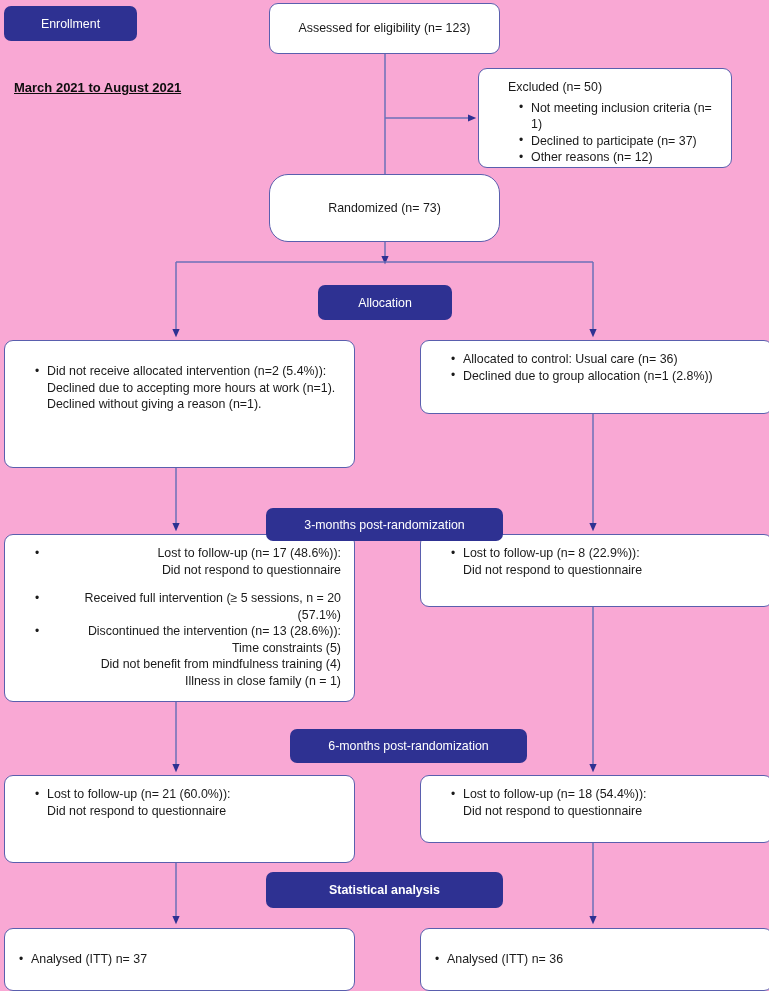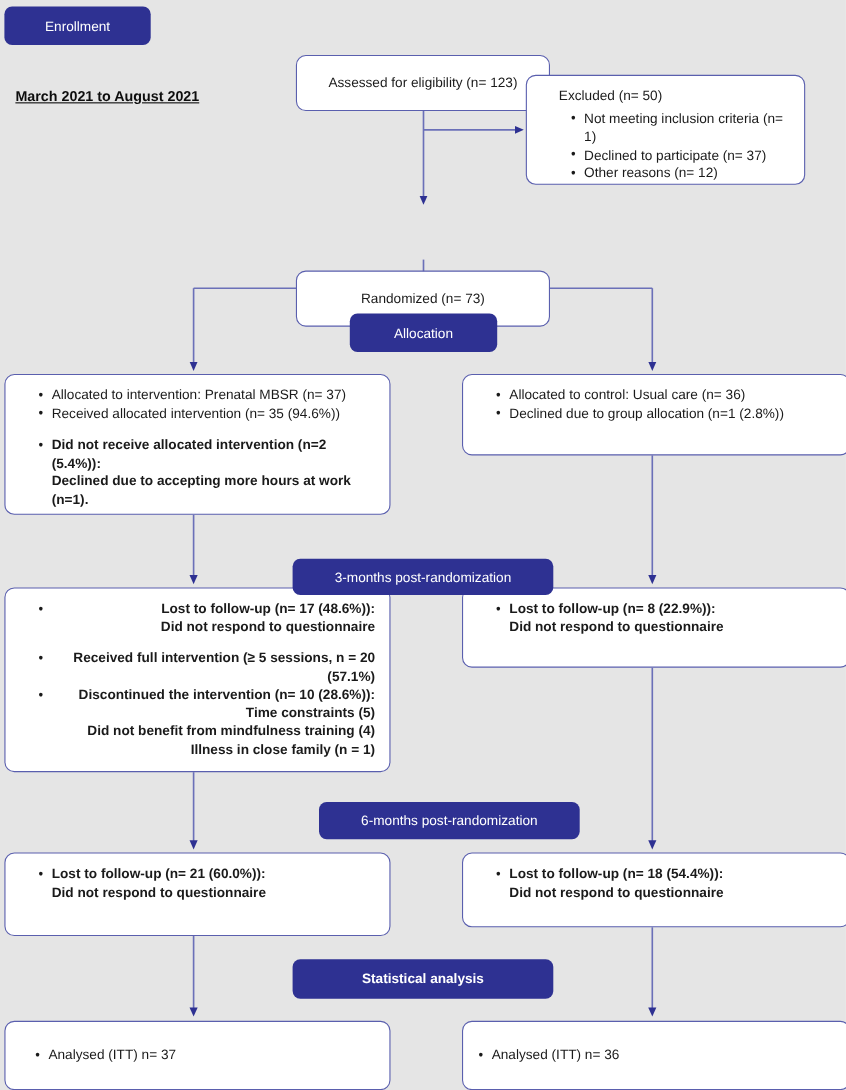--- a/index.html
+++ b/index.html
@@ -10,21 +10,21 @@
   }
   body {
     font-family: "Liberation Sans", sans-serif;
     -webkit-font-smoothing: antialiased;
   }
   #diagram {
     position: relative;
     width: 769px;
     height: 991px;
     overflow: hidden;
-    background: #e5e5e5;
+    background: #f9a8d4;
   }
   #wires {
     position: absolute;
     left: 0;
     top: 0;
     width: 769px;
     height: 991px;
     pointer-events: none;
   }
 
@@ -38,21 +38,20 @@
     color: #1a1a1a;
     font-size: 12.4px;
     line-height: 16.5px;
     z-index: 3;
   }
   .box-center {
     display: flex;
     align-items: center;
     justify-content: center;
     text-align: center;
-    margin-top: 47px;
   }
   .box-pad {
     padding: 10px 13px 9px 29px;
   }
 
   
   ul.blist {
     list-style: none;
     margin: 0;
     padding: 0;
@@ -65,21 +64,21 @@
   ul.blist > li::before {
     content: "\2022";
     position: absolute;
     left: 1px;
     top: -0.5px;
     font-size: 12px;
     line-height: 16.5px;
     color: #1a1a1a;
   }
   .gap { height: 12px; }
-  .sub { display: block; font-weight: bold; }
+  .sub { display: block; }
   .cont { display: block; padding-left: 0; }
 
   
   .banner {
     position: absolute;
     box-sizing: border-box;
     background: #2e3192;
     border-radius: 7px;
     color: #ffffff;
     font-size: 12.4px;
@@ -170,34 +169,31 @@
 
   <div class="box box-pad" style="left:478px; top:68px; width:254px; height:100px;">
     <div style="margin-bottom:4px;">Excluded (n= 50)</div>
     <ul class="blist" style="padding-left:10px;">
       <li>Not meeting inclusion criteria (n= 1)</li>
       <li>Declined to participate (n= 37)</li>
       <li>Other reasons (n=  12)</li>
     </ul>
   </div>
 
-  <div class="box box-center" style="left:269px; top:199px; width:231px; height:51px;">
+  <div class="box box-center" style="left:269px; top:174px; width:231px; height:68px;border-radius:19px;">
     <span>Randomized (n= 73)</span>
   </div>
 
   <div class="box box-pad" style="left:4px; top:340px; width:351px; height:128px;">
-    <ul class="blist">
-      <li>Allocated to intervention: Prenatal MBSR (n= 37)</li>
-      <li>Received allocated intervention (n= 35 (94.6%))</li>
-    </ul>
     <div class="gap"></div>
     <ul class="blist">
       <li>
         <span class="sub">Did not receive allocated intervention (n=2 (5.4%)):</span>
         <span class="sub cont">Declined due to accepting more hours at work (n=1).</span>
+        <span class="sub cont">Declined without giving a reason (n=1).</span>
       </li>
     </ul>
   </div>
 
   <div class="box box-pad" style="left:420px; top:340px; width:353px; height:74px;">
     <ul class="blist">
       <li>Allocated to control: Usual care (n= 36)</li>
       <li>Declined due to group allocation (n=1 (2.8%))</li>
     </ul>
   </div>
@@ -209,56 +205,56 @@
         <span class="sub cont">Did not respond to questionnaire</span>
       </li>
     </ul>
     <div class="gap"></div>
     <ul class="blist">
       <li>
         <span class="sub">Received full intervention (≥ 5 sessions, n = 20</span>
         <span class="sub cont">(57.1%)</span>
       </li>
       <li>
-        <span class="sub">Discontinued the intervention (n= 10 (28.6%)):</span>
+        <span class="sub">Discontinued the intervention (n= 13 (28.6%)):</span>
         <span class="sub cont">Time constraints (5)</span>
         <span class="sub cont">Did not benefit from mindfulness training (4)</span>
         <span class="sub cont">Illness in close family (n = 1)</span>
       </li>
     </ul>
   </div>
 
   <div class="box box-pad" style="left:420px; top:534px; width:353px; height:73px;">
     <ul class="blist">
       <li>
         <span class="sub">Lost to follow-up (n= 8 (22.9%)):</span>
         <span class="sub cont">Did not respond to questionnaire</span>
       </li>
     </ul>
   </div>
 
-  <div class="box box-pad" style="left:4px; top:775px; width:351px; height:76px;">
+  <div class="box box-pad" style="left:4px; top:775px; width:351px; height:88px;">
     <ul class="blist">
       <li>
         <span class="sub">Lost to follow-up (n= 21 (60.0%)):</span>
         <span class="sub cont">Did not respond to questionnaire</span>
       </li>
     </ul>
   </div>
 
   <div class="box box-pad" style="left:420px; top:775px; width:353px; height:68px;">
     <ul class="blist">
       <li>
         <span class="sub">Lost to follow-up (n= 18 (54.4%)):</span>
         <span class="sub cont">Did not respond to questionnaire</span>
       </li>
     </ul>
   </div>
 
-  <div class="box" style="left:4px; top:928px; width:351px; height:63px; display:flex; align-items:center; padding:0 26px;">
+  <div class="box" style="left:4px; top:928px; width:351px; height:63px; display:flex; align-items:center; padding:0 13px;">
     <ul class="blist" style="width:100%;">
       <li>Analysed (ITT) n= 37</li>
     </ul>
   </div>
 
   <div class="box" style="left:420px; top:928px; width:353px; height:63px; display:flex; align-items:center; padding:0 13px;">
     <ul class="blist" style="width:100%;">
       <li>Analysed (ITT) n= 36</li>
     </ul>
   </div>

